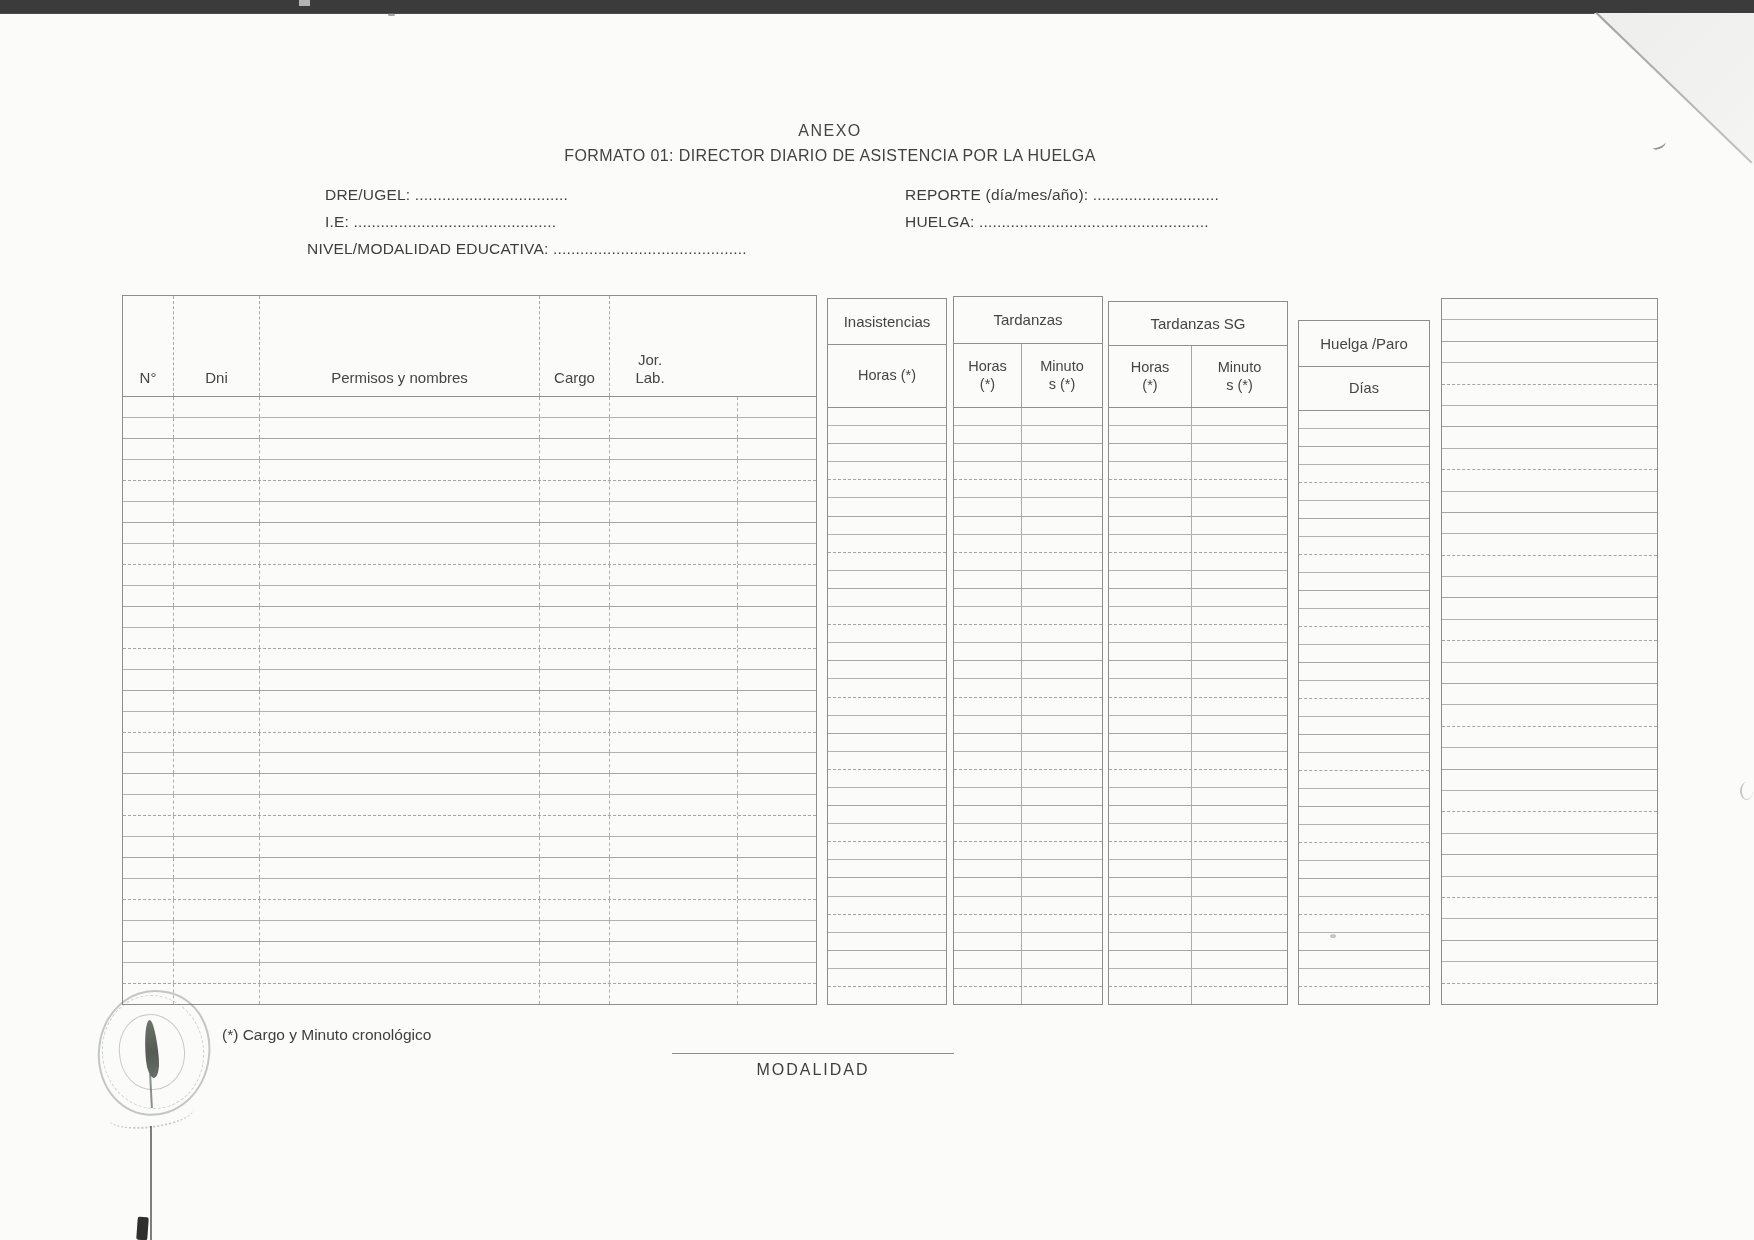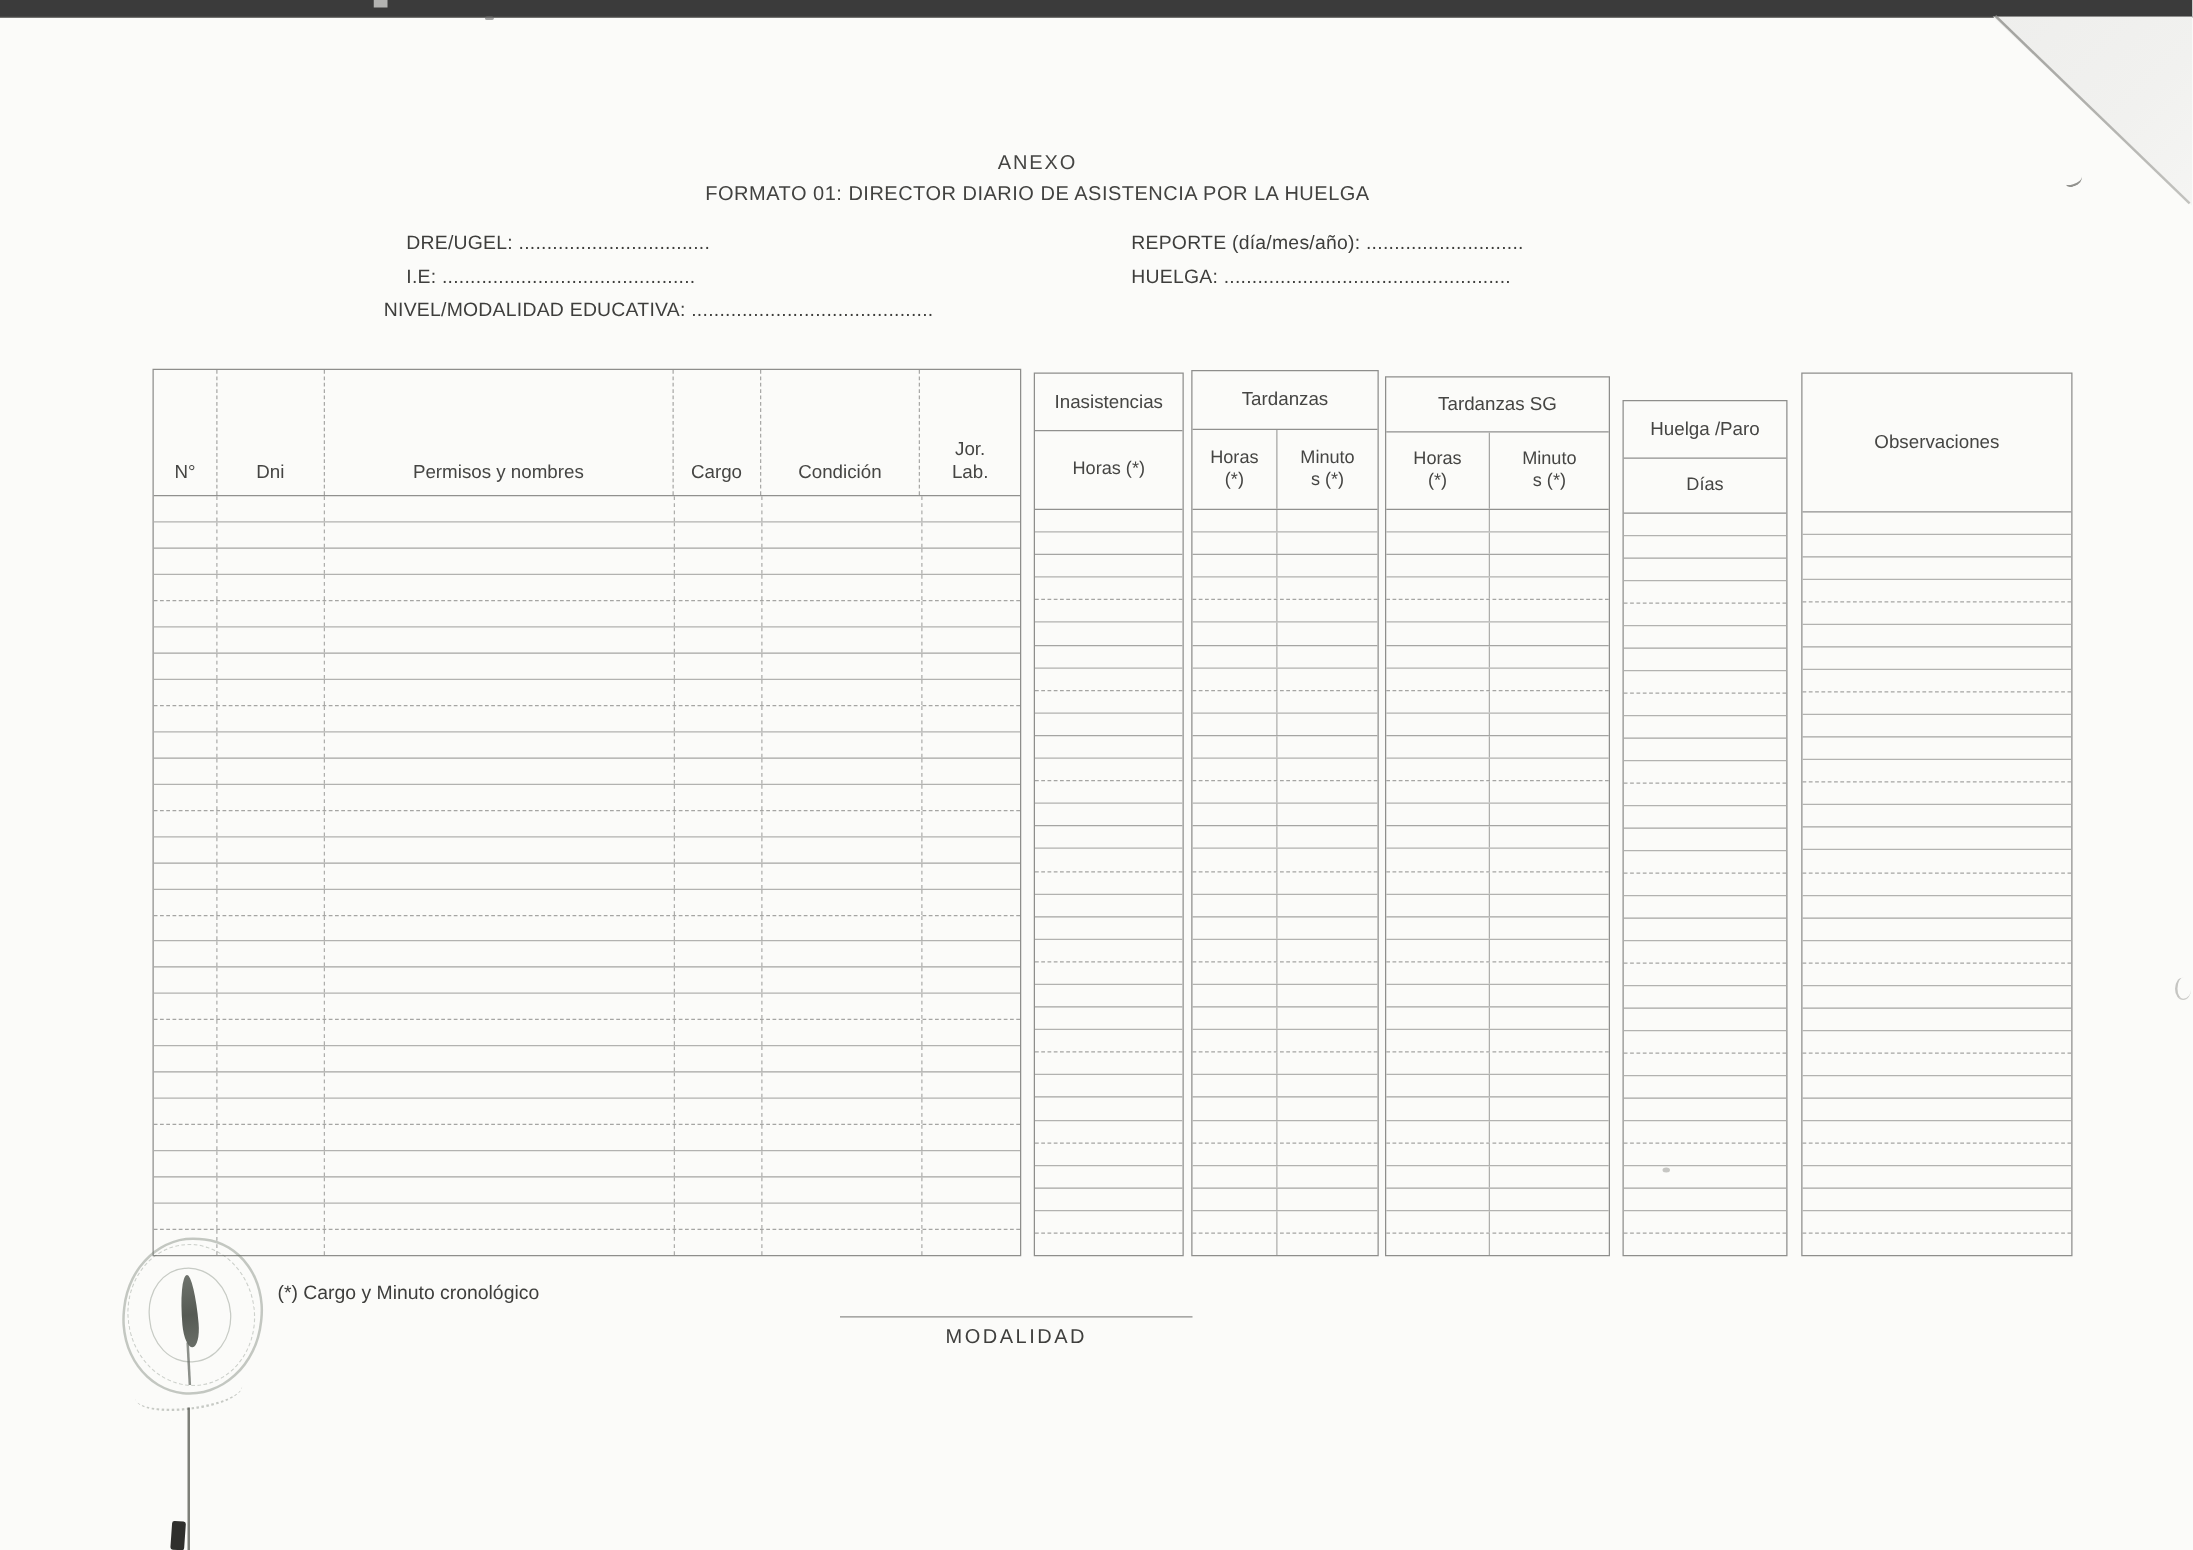--- a/index.html
+++ b/index.html
@@ -94,21 +94,20 @@
 <div class="abs field" style="left:905px;top:213px;">HUELGA: ...................................................</div>
 
 <div class="abs table-wrap">
 
   <div class="blk blk-main" style="left:0;top:0;width:695px;height:710px;">
     <div class="hdr-row" style="height:100px;">
       <div class="hdr-cell" style="width:50px;">N°</div>
       <div class="hdr-cell" style="width:86px;">Dni</div>
       <div class="hdr-cell" style="width:280px;">Permisos y nombres</div>
       <div class="hdr-cell" style="width:70px;">Cargo</div>
-      <div class="hdr-cell" style="width:128px;">Condición</div>
       <div class="hdr-cell" style="width:81px;">Jor.
 Lab.</div>
     </div>
     <div class="t-body">
         <div class="t-row">
           <div class="t-cell" style="flex: 0 0 50px;"></div>
           <div class="t-cell" style="flex: 0 0 86px;"></div>
           <div class="t-cell" style="flex: 0 0 280px;"></div>
           <div class="t-cell" style="flex: 0 0 70px;"></div>
           <div class="t-cell" style="flex: 0 0 128px;"></div>
@@ -839,21 +838,20 @@
         <div class="t-row">
           <div class="t-cell" style="flex: 1 1 auto;"></div>
         </div>
         <div class="t-row">
           <div class="t-cell" style="flex: 1 1 auto;"></div>
         </div>
       </div>
   </div>
 
   <div class="blk" style="left:1319px;top:3px;width:217px;height:707px;">
-    <div class="title-cell" style="height:110px;">Observaciones</div>
     <div class="t-body">
         <div class="t-row">
           <div class="t-cell" style="flex: 1 1 auto;"></div>
         </div>
         <div class="t-row">
           <div class="t-cell" style="flex: 1 1 auto;"></div>
         </div>
         <div class="t-row">
           <div class="t-cell" style="flex: 1 1 auto;"></div>
         </div>

